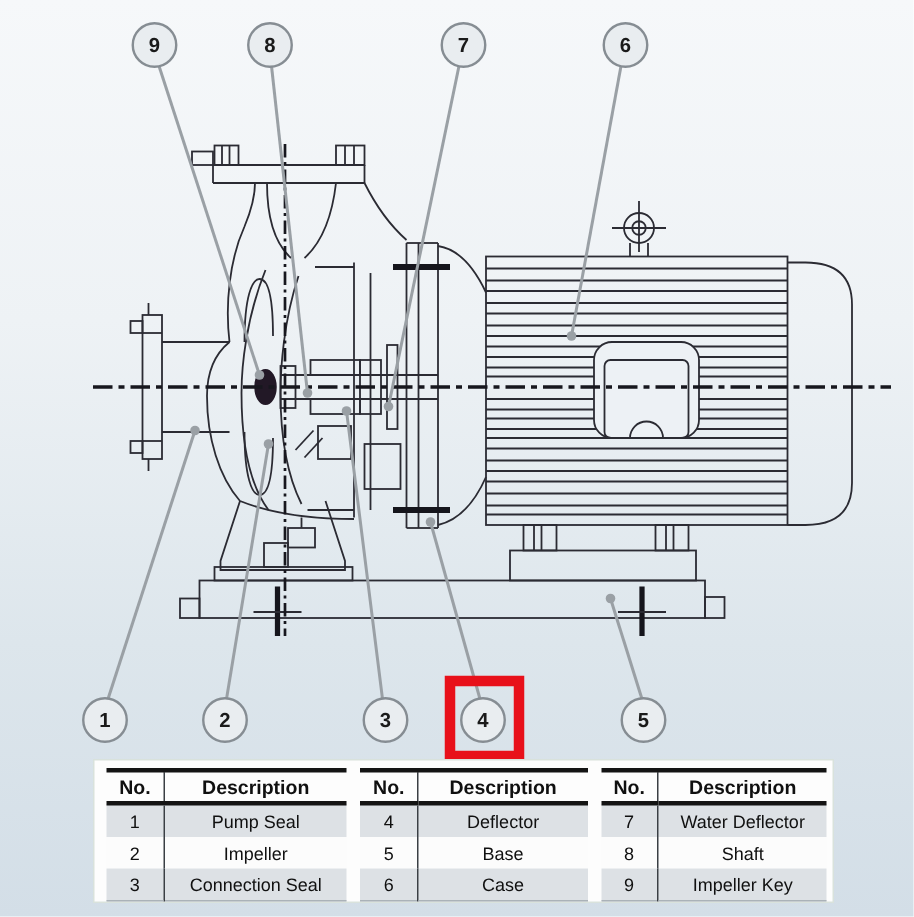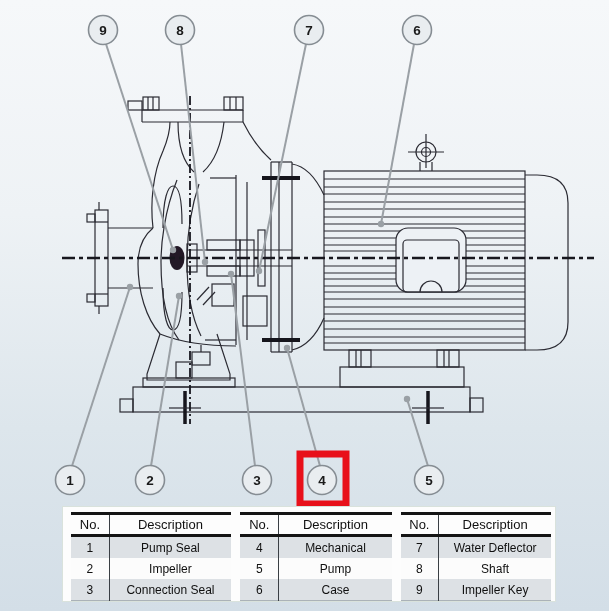--- a/index.html
+++ b/index.html
@@ -18,21 +18,21 @@
     display:flex;gap:9px;padding:5px 4px 0 8px;
   }
   table.parts{
     border-collapse:collapse;
     border-top:3px solid #141414;
     border-bottom:1px solid #aab2b8;
     table-layout:fixed;
     font-size:12px;color:#101010;
   }
   table.parts th{
-    font-size:13px;font-weight:normal;
+    font-size:13px;font-weight:bold;
     border-bottom:3px solid #141414;
     padding:2px 2px;white-space:nowrap;
   }
   table.parts td{
     padding:1.5px 2px;text-align:center;white-space:nowrap;
   }
   table.parts .col-no{width:36px;}
   table.parts th.col-no, table.parts td.col-no{border-right:1.5px solid #3a3f44;}
   table.parts tr.shaded td{background:#dde1e5;}
   table.parts tr.plain td{background:#fcfcfc;}
@@ -296,25 +296,25 @@
     <table class="parts t2">
       <thead>
         <tr>
           <th class="col-no">No.</th>
           <th class="col-desc">Description</th>
         </tr>
       </thead>
       <tbody>
         <tr class="shaded">
           <td class="col-no">4</td>
-          <td class="col-desc">Mechanical</td>
+          <td class="col-desc">Deflector</td>
         </tr>
         <tr class="plain">
           <td class="col-no">5</td>
-          <td class="col-desc">Pump</td>
+          <td class="col-desc">Base</td>
         </tr>
         <tr class="shaded">
           <td class="col-no">6</td>
           <td class="col-desc">Case</td>
         </tr>
       </tbody>
     </table>
 
     <table class="parts t3">
       <thead>

